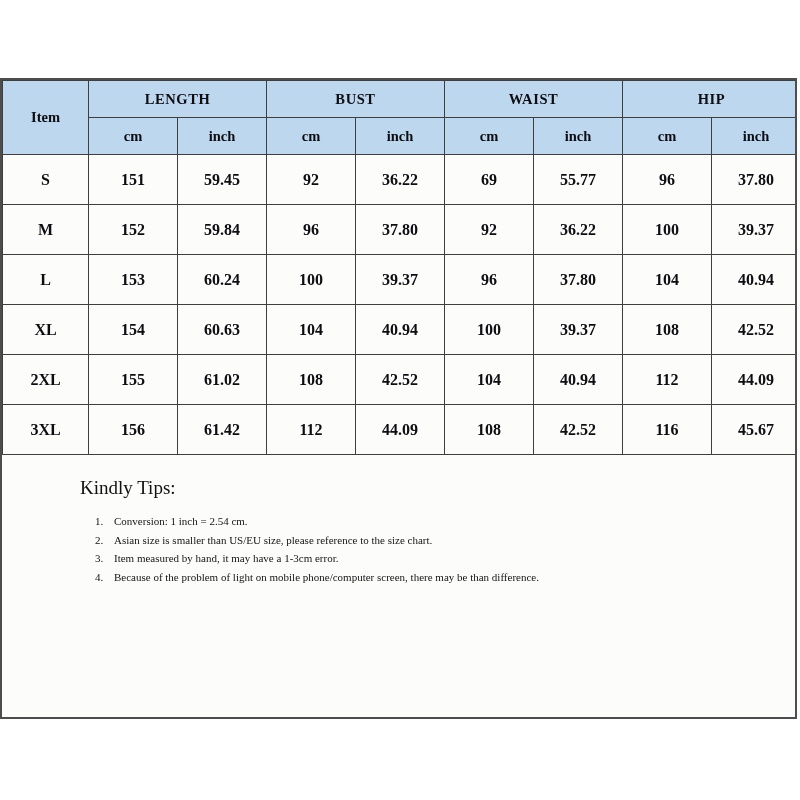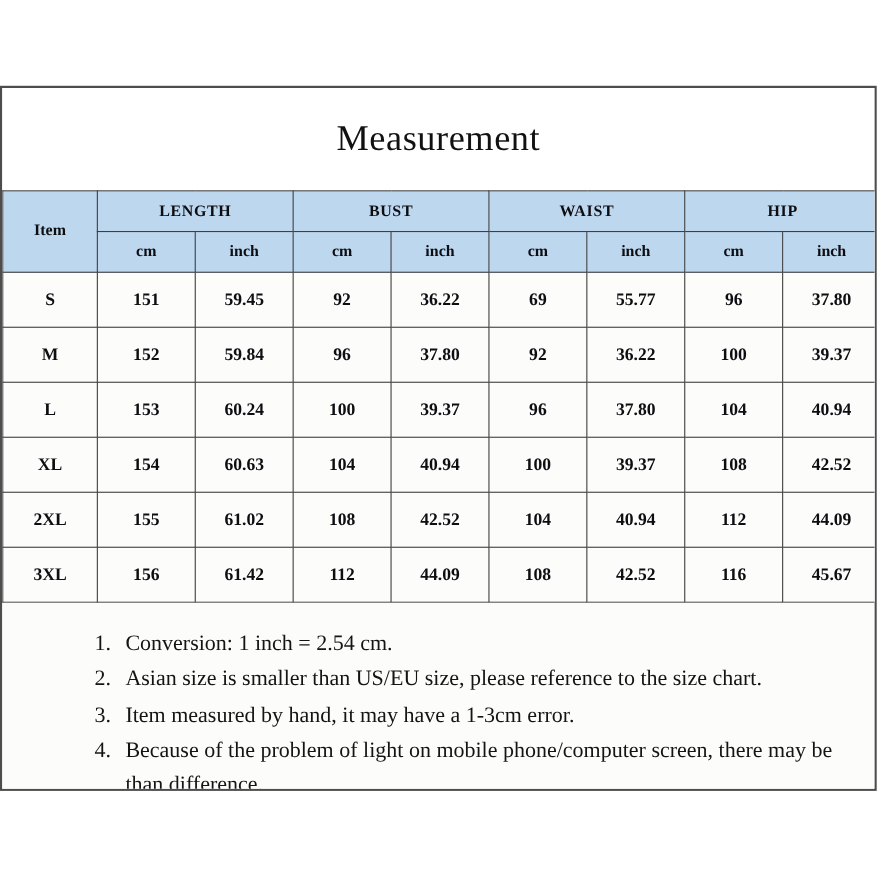--- a/index.html
+++ b/index.html
@@ -92,37 +92,34 @@
     color: #111111;
     margin-bottom: 14px;
     font-family: "Liberation Serif", "DejaVu Serif", serif;
   }
   ol.tips-list {
     margin: 0;
     padding: 0 0 0 26px;
     list-style-position: outside;
   }
   ol.tips-list li {
-    font-size: 20px;
+    font-size: 11px;
     line-height: 1.52;
     color: #141414;
     padding-left: 8px;
     margin-bottom: 2px;
     font-family: "Liberation Serif", "DejaVu Serif", serif;
   }
   ol.tips-list li .txt { display: inline; }
 </style>
 </head>
 <body>
 
 <div class="page">
 
-  <div class="title-area">
-    <div class="title">Measurement</div>
-  </div>
 
   <table class="size-table">
     <colgroup>
       <col class="c-size">
       <col class="c-d">
         <col class="c-d">
       <col class="c-d">
         <col class="c-d">
       <col class="c-d">
         <col class="c-d">
@@ -212,20 +209,21 @@
         <td>44.09</td>
         <td>108</td>
         <td>42.52</td>
         <td>116</td>
         <td>45.67</td>
       </tr>
     </tbody>
   </table>
 
   <div class="tips">
+    <div class="tips-title">Kindly Tips:</div>
     <ol class="tips-list">
       <li><span class="txt">Conversion: 1 inch = 2.54 cm.</span></li>
       <li><span class="txt">Asian size is smaller than US/EU size, please reference to the size chart.</span></li>
       <li><span class="txt">Item measured by hand, it may have a 1-3cm error.</span></li>
       <li><span class="txt">Because of the problem of light on mobile phone/computer screen, there may be than difference.</span></li>
     </ol>
   </div>
 
 </div>
 

